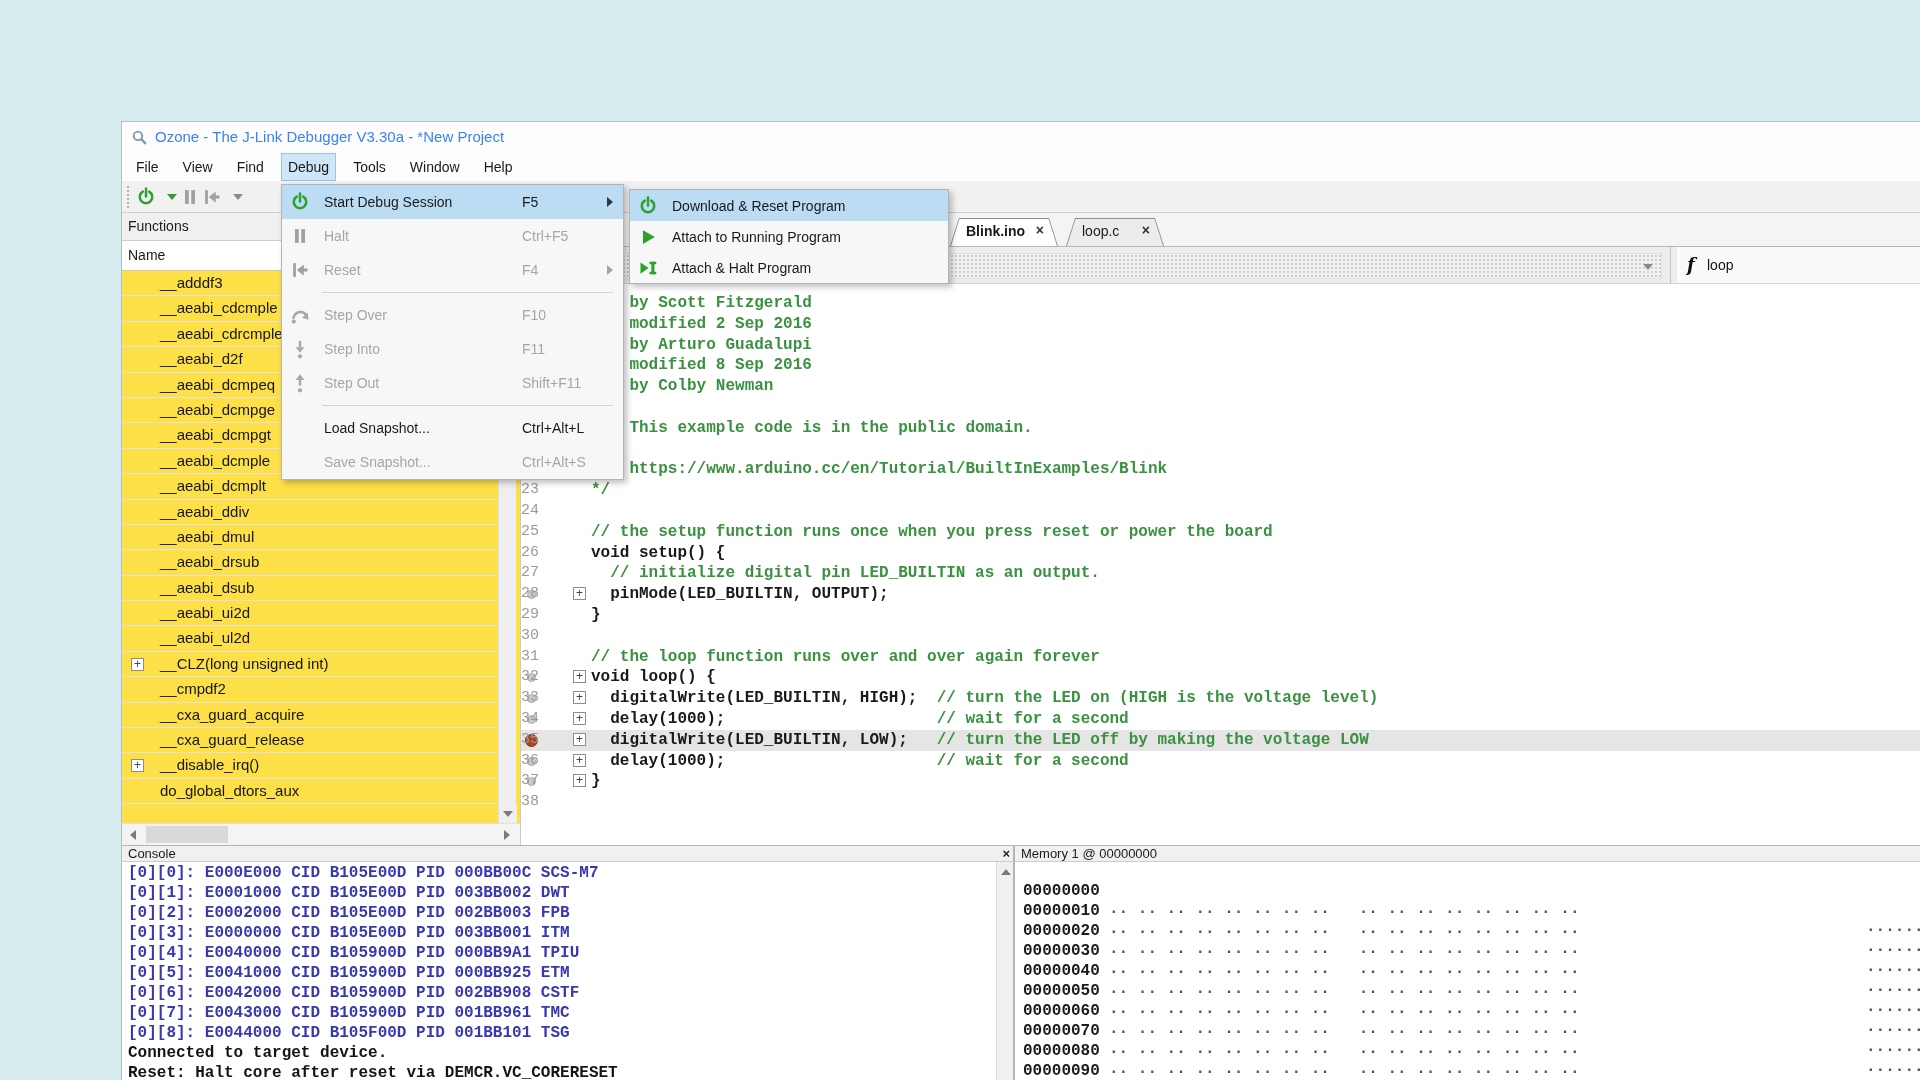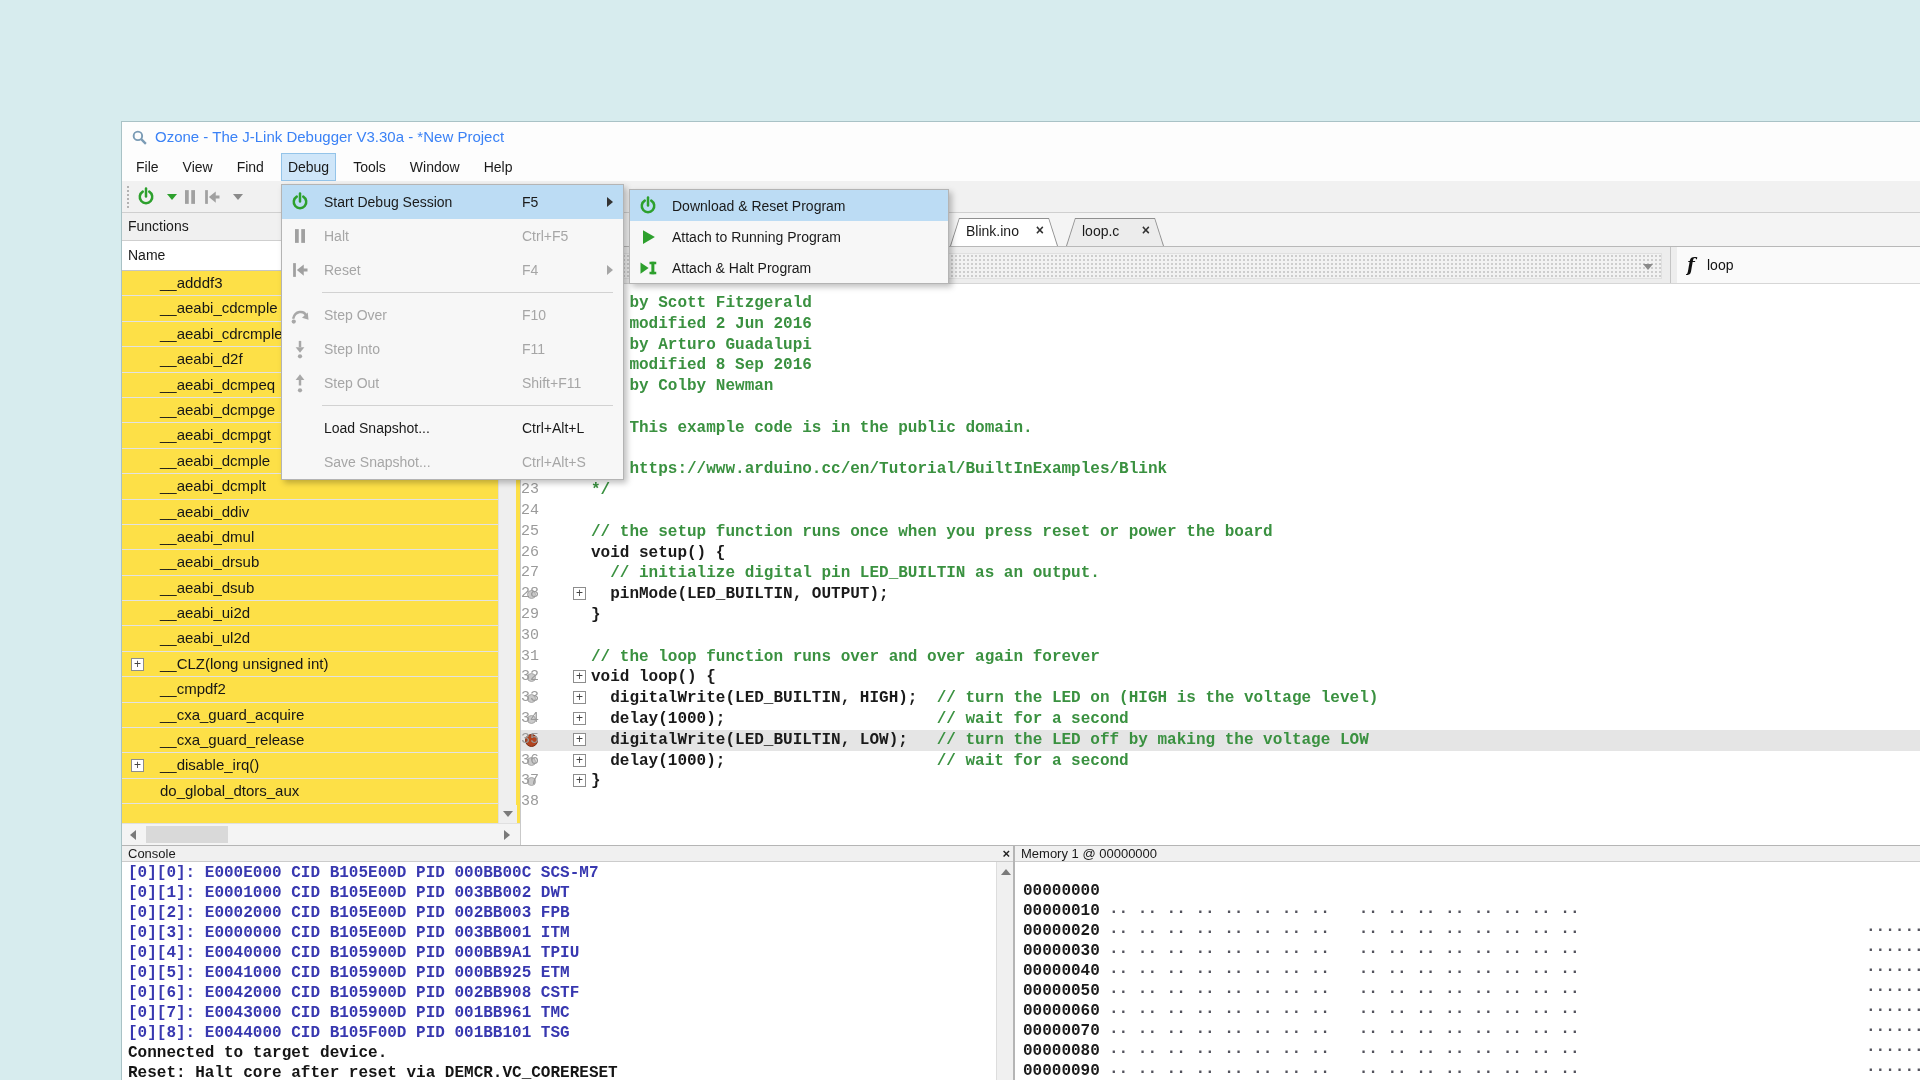--- a/index.html
+++ b/index.html
@@ -59,21 +59,21 @@
 
   
   .editor { position:absolute; left:399px; top:91px; right:0; bottom:235px; background:#fff; overflow:hidden; }
   .tabstrip { position:absolute; left:0; top:0; right:0; height:33px; background:#f4f4f4; }
   .tab { position:absolute; bottom:0; height:28px; }
   .tab .shape  { position:absolute; inset:0; background:#8f8f8f; clip-path:polygon(9px 0, calc(100% - 9px) 0, 100% 100%, 0 100%); }
   .tab .shape i{ position:absolute; left:1px; right:1px; top:1px; bottom:0; background:#ececec; display:block;
                  clip-path:polygon(8.5px 0, calc(100% - 8.5px) 0, 100% 100%, 0 100%); }
   .tab.active .shape i { background:#ffffff; }
   .tab .tab-label { position:absolute; left:16px; top:5px; font-size:14px; color:#1a1a1a; }
-  .tab.active .tab-label { font-weight:normal; }
+  .tab.active .tab-label { font-weight:bold; }
   .tab .tab-close { position:absolute; right:14px; top:4px; font-size:14px; font-weight:bold; color:#333; }
 
   .ed-headerbar { position:absolute; left:0; top:33px; right:0; height:38px; background:#ededed;
                   border-top:1px solid #b8b8b8; border-bottom:1px solid #d6d6d6; }
   .ed-combo { position:absolute; left:8px; top:6px; width:1133px; height:26px; background-color:#f2f2f2;
               background-image:radial-gradient(#cdcdcd 1px, transparent 1.2px); background-size:4px 4px;
               border:1px solid #e0e0e0; }
   .ed-combo .caret { position:absolute; right:8px; top:10px; }
   .ed-divider { position:absolute; left:1149px; top:0; bottom:0; width:1px; background:#c4c4c4; }
   .ed-func { position:absolute; left:1156px; top:0; bottom:0; right:0; background:#fafafa; }
@@ -345,21 +345,21 @@
       <div class="code-line">
           
           <span class="ln-num"></span>
           
           <span class="ln-text"><span class="c-code"></span><span class="c-comment">    by Scott Fitzgerald</span></span>
         </div>
         <div class="code-line">
           
           <span class="ln-num"></span>
           
-          <span class="ln-text"><span class="c-code"></span><span class="c-comment">    modified 2 Jun 2016</span></span>
+          <span class="ln-text"><span class="c-code"></span><span class="c-comment">    modified 2 Sep 2016</span></span>
         </div>
         <div class="code-line">
           
           <span class="ln-num"></span>
           
           <span class="ln-text"><span class="c-code"></span><span class="c-comment">    by Arturo Guadalupi</span></span>
         </div>
         <div class="code-line">
           
           <span class="ln-num"></span>

